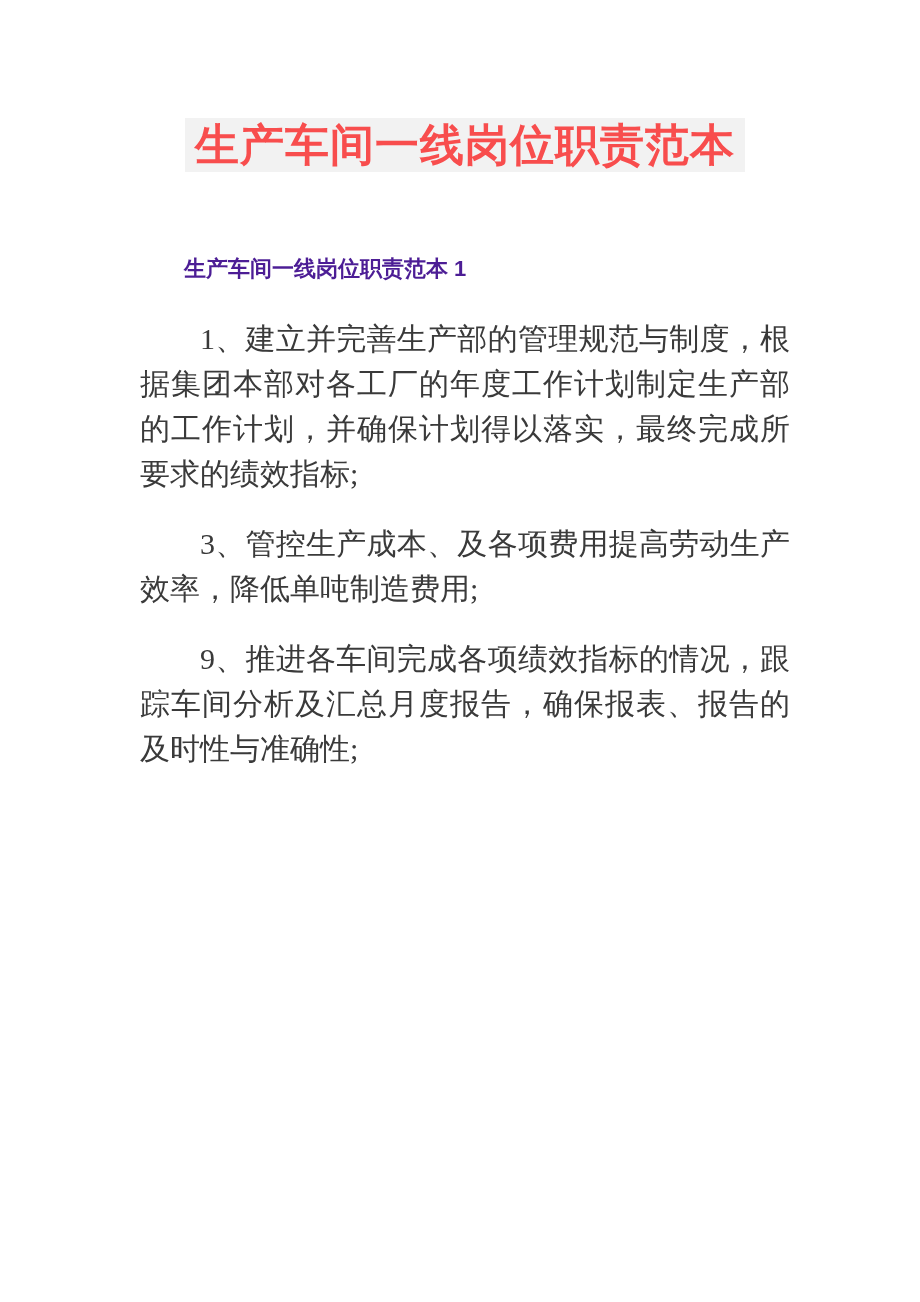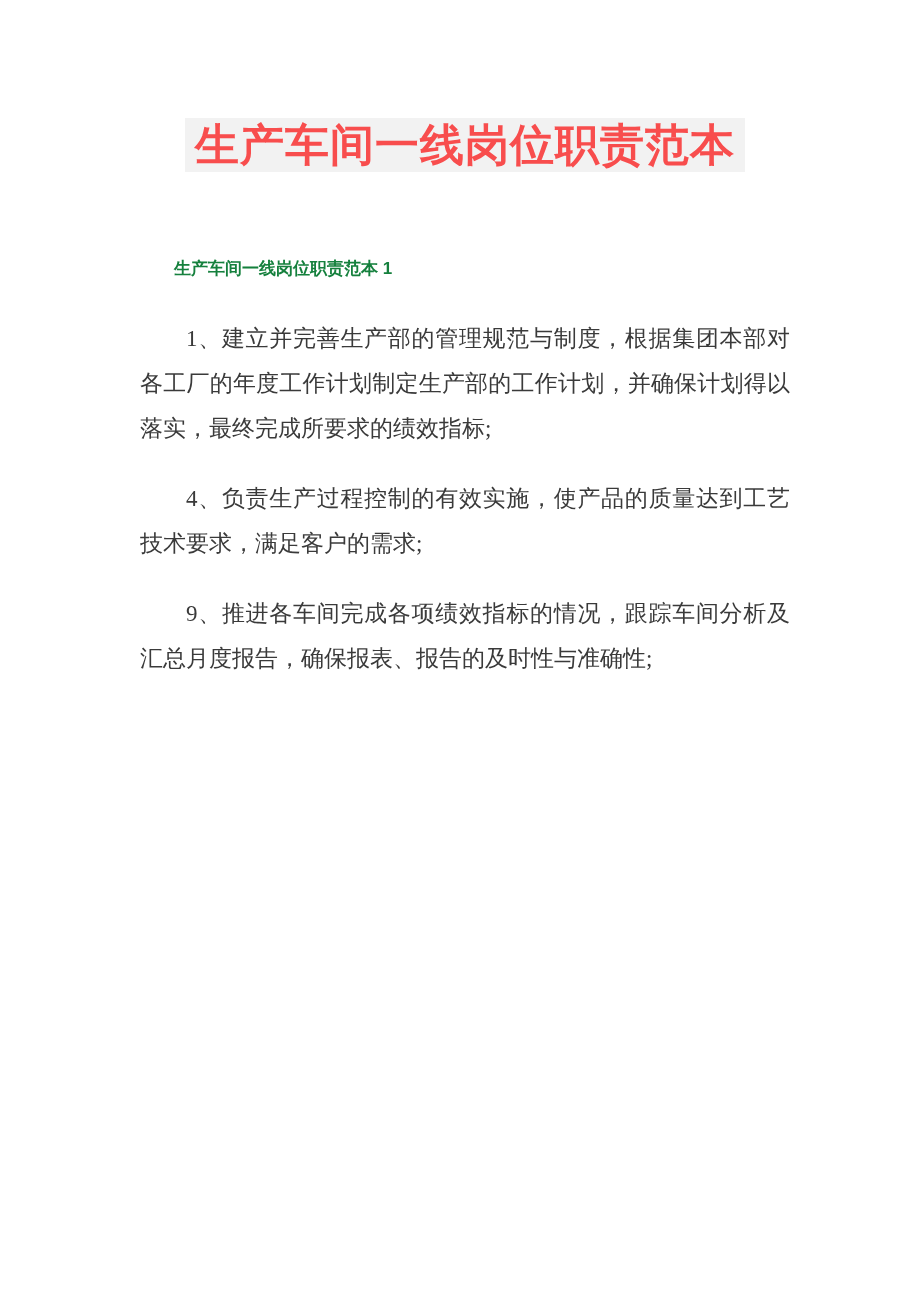--- a/index.html
+++ b/index.html
@@ -30,48 +30,48 @@
     font-weight: bold;
     font-size: 44px;
     line-height: 54px;
     padding: 0 10px;
     letter-spacing: 1px;
     white-space: nowrap;
   }
   .section-heading {
     margin: 0 0 25px 0;
     text-indent: 2em;
-    color: #15803d;
+    color: #4c1d95;
     font-family: "Liberation Sans", "DejaVu Sans", sans-serif;
     font-weight: bold;
-    font-size: 17px;
+    font-size: 22px;
     line-height: 45px;
   }
   .body-para {
     margin: 0 0 25px 0;
     text-indent: 2em;
     color: #3a3a3a;
-    font-size: 23px;
+    font-size: 30px;
     line-height: 45px;
     text-align: justify;
     text-justify: inter-ideograph;
   }
 </style>
 </head>
 <body>
 
 <div class="page">
   <div class="title-wrap">
     <span class="doc-title">生产车间一线岗位职责范本</span>
   </div>
 
   <p class="section-heading">生产车间一线岗位职责范本 1</p>
 
   <p class="body-para">1、建立并完善生产部的管理规范与制度，根据集团本部对各工厂的年度工作计划制定生产部的工作计划，并确保计划得以落实，最终完成所要求的绩效指标;</p>
 
 
+  <p class="body-para">3、管控生产成本、及各项费用提高劳动生产效率，降低单吨制造费用;</p>
 
-  <p class="body-para">4、负责生产过程控制的有效实施，使产品的质量达到工艺技术要求，满足客户的需求;</p>
 
 
   <p class="body-para">9、推进各车间完成各项绩效指标的情况，跟踪车间分析及汇总月度报告，确保报表、报告的及时性与准确性;</p>
 
 </div>
 
 </body></html>

